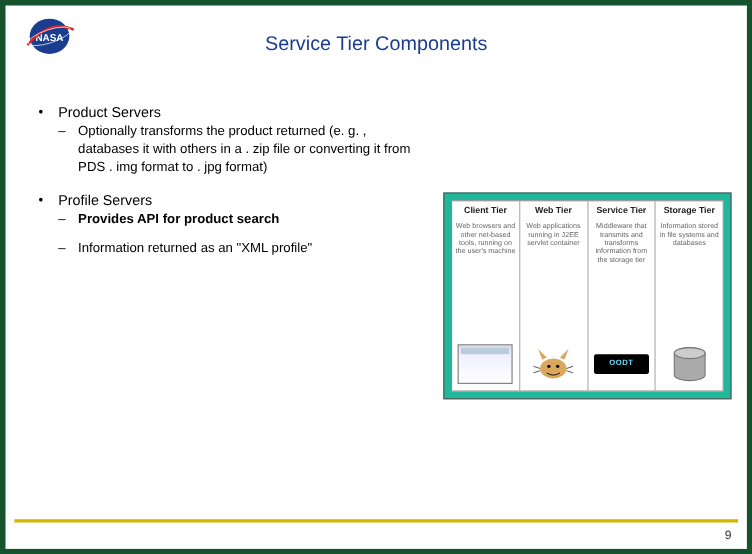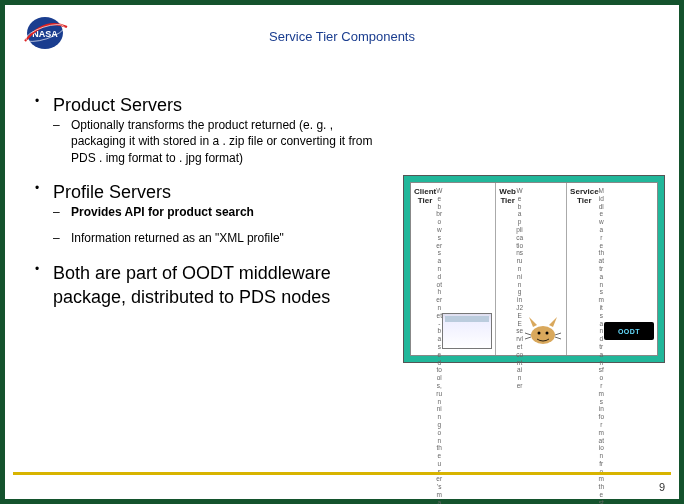--- a/index.html
+++ b/index.html
@@ -26,21 +26,21 @@
     width: 48px;
     height: 40px;
   }
   .title {
     position: absolute;
     top: 24px;
     left: 0;
     width: 100%;
     text-align: center;
     color: #1a3d8f;
-    font-size: 13px;
+    font-size: 18px;
     font-weight: normal;
   }
   .content {
     position: absolute;
     top: 88px;
     left: 30px;
     width: 340px;
     font-size: 12px;
     line-height: 1.35;
   }
@@ -55,21 +55,21 @@
     position: relative;
   }
   .content > ul > li::before {
     content: "•";
     position: absolute;
     left: 0;
     top: 0;
     color: #000;
   }
   .content > ul > li > span.heading {
-    font-size: 18px;
+    font-size: 13px;
     color: #000;
   }
   .sub {
     margin-top: 8px;
   }
   .sub > li {
     padding-left: 18px;
     position: relative;
     margin-bottom: 10px;
   }
@@ -98,21 +98,21 @@
     background: #fff;
     border: 1px solid #888;
     box-sizing: border-box;
     display: flex;
   }
   .col {
     flex: 1;
     border-right: 1px solid #aaa;
     padding: 4px 3px;
     display: flex;
-    flex-direction: row;
+    flex-direction: column;
     font-size: 7px;
     color: #555;
     text-align: center;
   }
   .col:last-child { border-right: none; }
   .col-title {
     font-weight: bold;
     color: #222;
     font-size: 8px;
     margin-bottom: 6px;
@@ -194,27 +194,26 @@
       <path d="M4 28 Q 24 4 46 14" stroke="#d22" stroke-width="2.2" fill="none"></path>
       <ellipse cx="24" cy="20" rx="20" ry="6" fill="none" stroke="#fff" stroke-width="0.6" transform="rotate(-18 24 20)"></ellipse>
     </svg>
   </div>
 
   <div class="title">Service Tier Components</div>
 
   <div class="content">
     <ul id="bullet-root">
         <li><span class="heading">Product Servers</span><ul class="sub">
-            <li><span>Optionally transforms the product returned (e. g. , packaging it with stored in a . zip file or converting it from PDS . img format to . jpg format)</span></li>
+            <li><span>Optionally transforms the product returned (e. g. , databases it with others in a . zip file or converting it from PDS . img format to . jpg format)</span></li>
           </ul></li>
         <li><span class="heading">Profile Servers</span><ul class="sub">
             <li><span class="bold">Provides API for product search</span></li>
             <li><span>Information returned as an "XML profile"</span></li>
           </ul></li>
-        <li><span class="heading">Both are part of OODT middleware package, distributed to PDS nodes</span></li>
       </ul>
   </div>
 
   <div class="diagram">
     <div class="diagram-inner" id="diagram-cols">
         <div class="col">
           <div class="col-title">Client Tier</div>
           <div class="col-desc">Web browsers and other net-based tools, running on the user's machine</div>
           <div class="col-icon">
             <div class="browser-thumb"></div>
@@ -235,19 +234,30 @@
             </svg>
           </div>
         </div>
         <div class="col">
           <div class="col-title">Service Tier</div>
           <div class="col-desc">Middleware that transmits and transforms information from the storage tier</div>
           <div class="col-icon">
             <div class="oodt-badge">OODT</div>
           </div>
         </div>
+        <div class="col">
+          <div class="col-title">Storage Tier</div>
+          <div class="col-desc">Information stored in file systems and databases</div>
+          <div class="col-icon">
+            <svg class="cylinder" viewBox="0 0 36 34">
+              <ellipse cx="18" cy="7" rx="14" ry="5" fill="#bbb" stroke="#777"></ellipse>
+              <path d="M4 7 V27 A14 5 0 0 0 32 27 V7" fill="#aaa" stroke="#777"></path>
+              <ellipse cx="18" cy="7" rx="14" ry="5" fill="#ccc" stroke="#777"></ellipse>
+            </svg>
+          </div>
+        </div>
       </div>
   </div>
 
   <div class="footer-line"></div>
   <div class="page-num">9</div>
 
 </div>
 
 </body></html>

